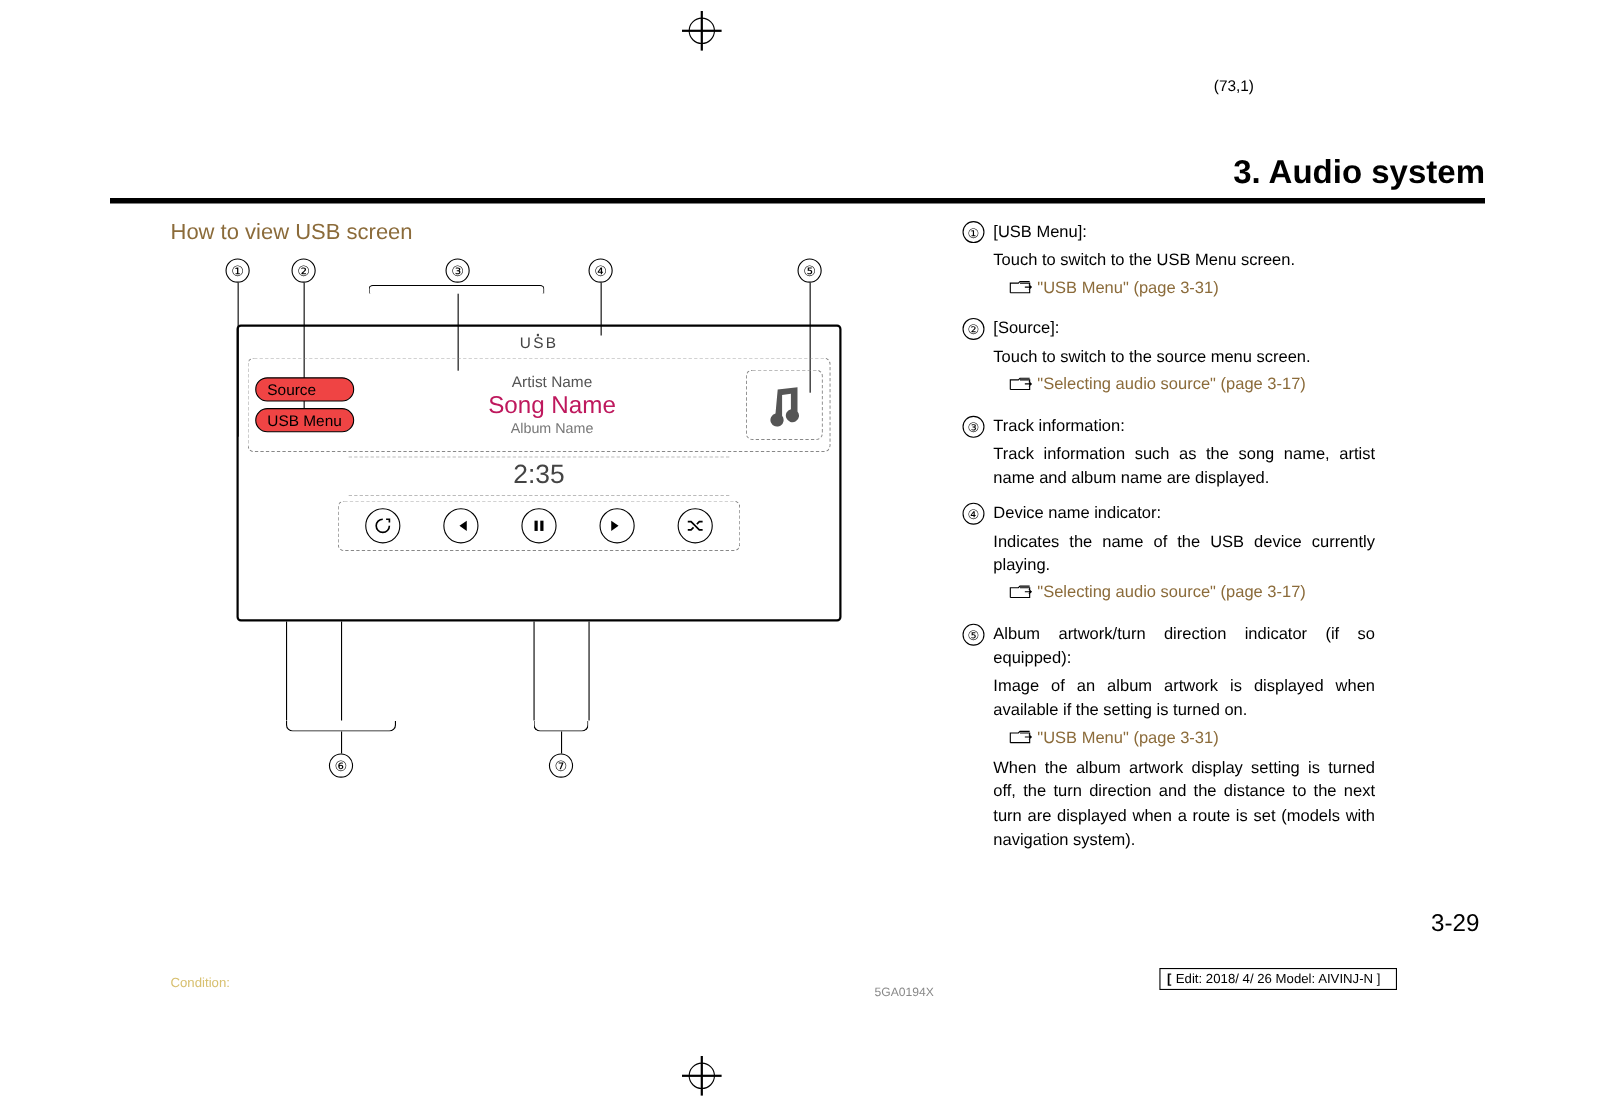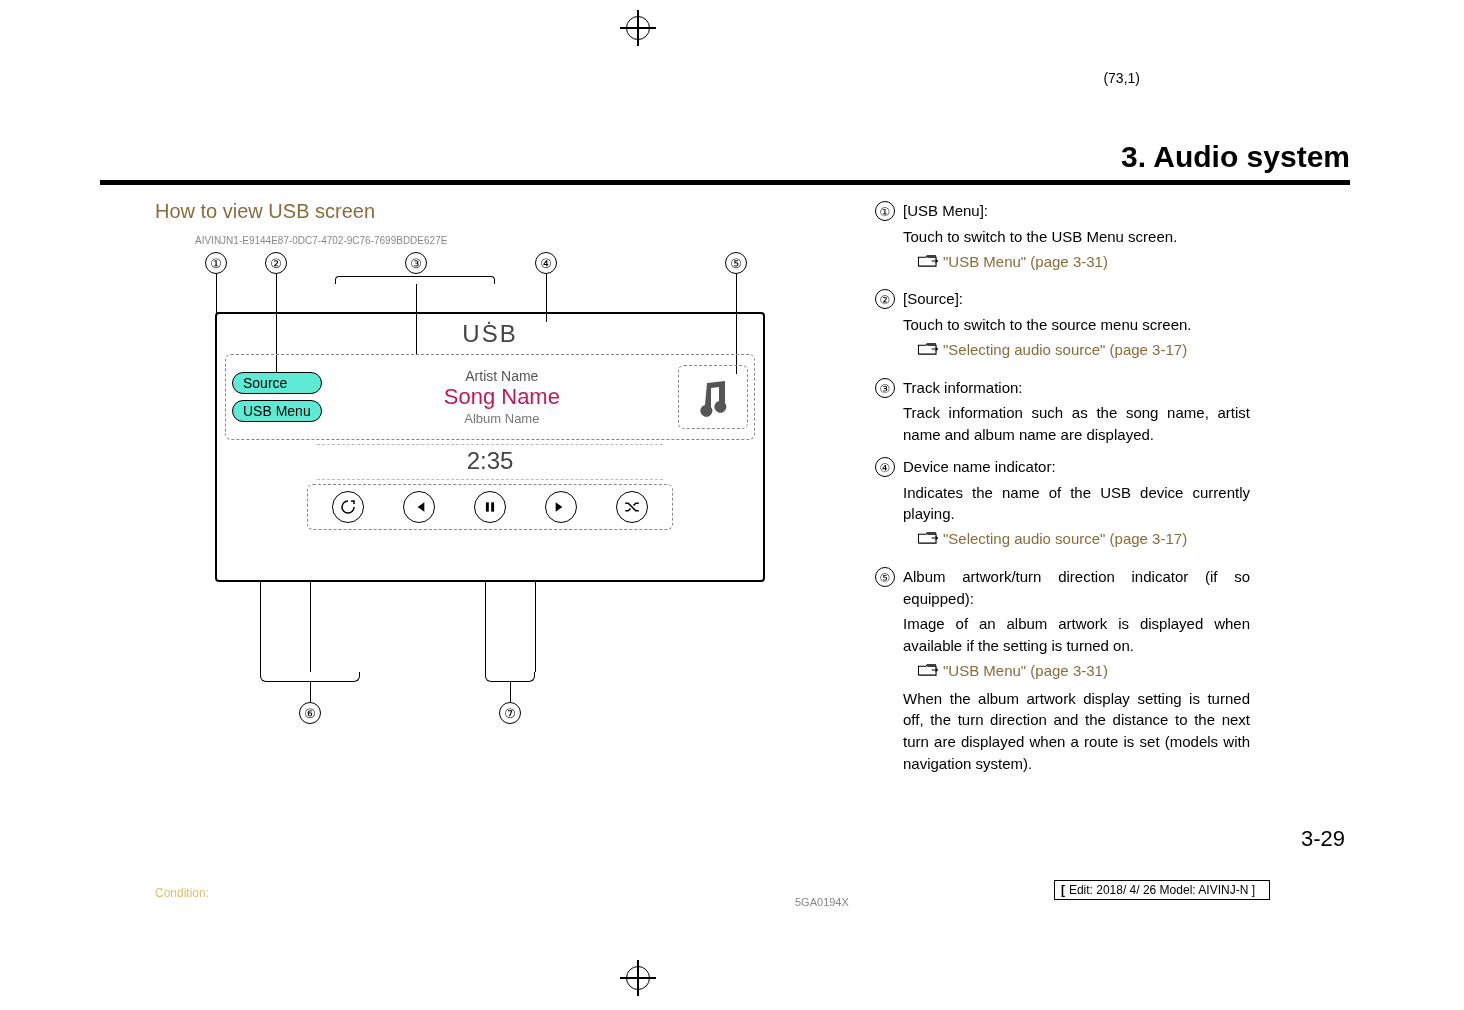--- a/index.html
+++ b/index.html
@@ -45,27 +45,27 @@
   .diagram {
     position:relative; width:570px; height:480px;
     margin-left:50px;
   }
   .cnum { position:absolute; top:0; width:22px; height:22px; border:1.5px solid #000; border-radius:50%;
           font-size:13px; text-align:center; line-height:22px; background:#fff;}
   .cline { position:absolute; top:22px; width:1px; background:#000; }
   .cbrace { position:absolute; border-top:1px solid #000; border-left:1px solid #000; border-right:1px solid #000; height:8px; border-radius:4px 4px 0 0;}
 
   .screen-outer { position:absolute; left:10px; top:60px; width:550px; height:270px; border:2px solid #000; border-radius:4px; }
-  .screen-title { text-align:center; font-size:24px; letter-spacing:2px; padding:6px 0 2px; color:#444; }
+  .screen-title { text-align:center; font-size:14px; letter-spacing:2px; padding:6px 0 2px; color:#444; }
   .screen-title .dot { position:relative; }
   .screen-title .dot::before { content:"\00B7"; position:absolute; left:50%; top:-10px; transform:translateX(-50%); font-size:20px;}
   .dashbox { margin:4px 8px; border:1px dashed #888; border-radius:6px; padding:4px 6px; position:relative; }
   .trackbox { height:86px; display:flex; align-items:center; }
   .btn-col { display:flex; flex-direction:column; gap:6px; margin-right:10px; }
-  .pill { border:1.5px solid #000; border-radius:14px; padding:2px 10px; font-size:14px; background:#5eead4; white-space:nowrap;}
+  .pill { border:1.5px solid #000; border-radius:14px; padding:2px 10px; font-size:14px; background:#ef4444; white-space:nowrap;}
   .track-center { flex:1; text-align:center; line-height:1.2; }
   .track-center .artist { font-size:14px; color:#555;}
   .track-center .song { font-size:22px; font-weight:400; color:#be185d;}
   .track-center .album { font-size:13px; color:#777;}
   .artbox { width:70px; height:64px; border:1px dashed #888; border-radius:6px; margin-left:6px; display:flex; align-items:center; justify-content:center;}
   .note-icon { width:40px; height:40px; position:relative; }
   .note-icon svg { width:100%; height:100%; }
   .timebox { text-align:center; font-size:24px; color:#444; padding:2px 0 4px; margin:2px 100px 4px; border-top:1px dashed #bbb; border-bottom:1px dashed #bbb;}
   .ctrlrow { margin:4px 90px 0; border:1px dashed #888; border-radius:6px; padding:6px 4px; display:flex; justify-content:space-around; align-items:center;}
   .cbtn { width:32px; height:32px; border:1.5px solid #000; border-radius:50%; display:flex; align-items:center; justify-content:center; font-size:14px;}
@@ -110,21 +110,20 @@
 
 <div class="page">
 
   <div class="topnum">(73,1)</div>
 
   <div class="chapter-title">3. Audio system</div>
   <div class="title-rule"></div>
 
   <div class="left-col">
     <div class="heading">How to view USB screen</div>
-    <div class="code">AIVINJN1-E9144E87-0DC7-4702-9C76-7699BDDE627E</div>
 
     <div class="diagram">
 
       <div class="cnum" style="left:0;">①</div>
       <div class="cnum" style="left:60px;">②</div>
       <div class="cnum" style="left:200px;">③</div>
       <div class="cnum" style="left:330px;">④</div>
       <div class="cnum" style="left:520px;">⑤</div>
 
       <div class="cline" style="left:11px; height:140px;"></div>

